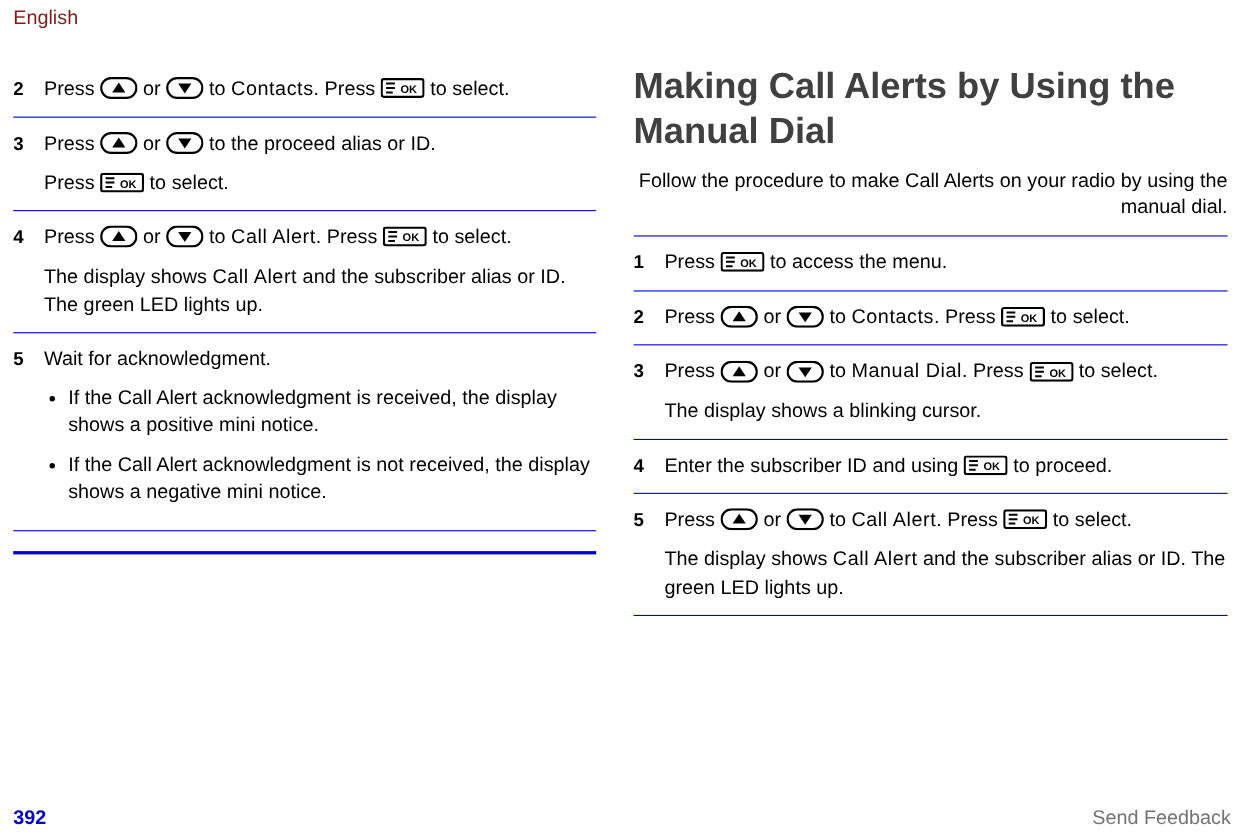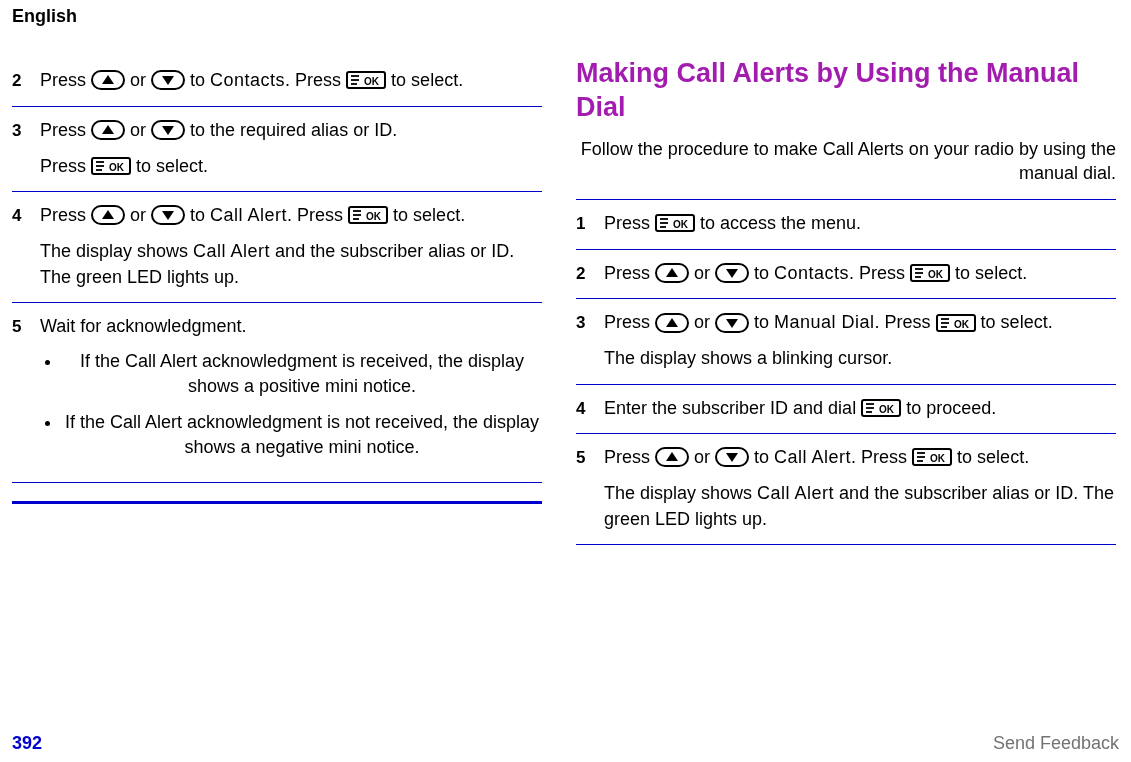--- a/index.html
+++ b/index.html
@@ -13,41 +13,41 @@
     overflow: hidden;
   }
   .page {
     box-sizing: border-box;
     width: 1131px;
     height: 762px;
     padding: 0 12px 0 12px;
     position: relative;
   }
   .lang-header {
-    color: #000000;
-    font-weight: bold;
+    color: #7f1d1d;
+    font-weight: normal;
     font-size: 18px;
     padding: 6px 0 0 0;
   }
   .columns {
     display: flex;
     flex-direction: row;
     gap: 34px;
     margin-top: 30px;
   }
   .col {
     width: 530px;
   }
   .col.right {
     width: 540px;
   }
   .section-title {
-    color: #a21caf;
+    color: #404040;
     font-weight: bold;
-    font-size: 27px;
+    font-size: 33px;
     line-height: 1.25;
     margin-bottom: 12px;
   }
   .intro {
     font-size: 18px;
     line-height: 1.35;
     margin-bottom: 14px;
     text-align: right;
   }
   .step {
@@ -84,21 +84,20 @@
     display: block;
   }
   ul.sub {
     list-style: disc;
     margin: 10px 0 0 0;
     padding-left: 22px;
   }
   ul.sub li {
     margin-bottom: 10px;
     line-height: 1.4;
-    text-align: center;
   }
   .steps-block {
   }
   .top-border {
     border-top: 1.5px solid #0000cc;
   }
   .para-gap {
     margin-top: 10px;
   }
   .footer {
@@ -154,21 +153,21 @@
           </div>
           <div class="step">
             <div class="step-num">3</div>
             <div class="step-body">
               <div><span>Press </span><span class="icon-btn"><svg width="34" height="20" viewBox="0 0 34 20">
                     <rect x="1" y="1" width="32" height="18" rx="9" fill="none" stroke="#000" stroke-width="2"></rect>
                     <path d="M17 5 L23 14 L11 14 Z" fill="#000"></path>
                   </svg></span><span> or </span><span class="icon-btn"><svg width="34" height="20" viewBox="0 0 34 20">
                     <rect x="1" y="1" width="32" height="18" rx="9" fill="none" stroke="#000" stroke-width="2"></rect>
                     <path d="M11 6 L23 6 L17 15 Z" fill="#000"></path>
-                  </svg></span><span> to the required alias or ID.</span></div>
+                  </svg></span><span> to the proceed alias or ID.</span></div>
               <div class="para-gap"><span>Press </span><span class="icon-btn"><svg width="40" height="18" viewBox="0 0 40 18">
                     <rect x="1" y="1" width="38" height="16" rx="2" fill="none" stroke="#000" stroke-width="2"></rect>
                     <line x1="5" y1="5" x2="13" y2="5" stroke="#000" stroke-width="1.8"></line>
                     <line x1="5" y1="9" x2="13" y2="9" stroke="#000" stroke-width="1.8"></line>
                     <line x1="5" y1="13" x2="11" y2="13" stroke="#000" stroke-width="1.8"></line>
                     <text x="18" y="13.5" font-family="Arial" font-size="10" font-weight="bold" fill="#000">OK</text>
                   </svg></span><span> to select.</span></div>
             </div>
           </div>
           <div class="step">
@@ -252,21 +251,21 @@
                     <line x1="5" y1="9" x2="13" y2="9" stroke="#000" stroke-width="1.8"></line>
                     <line x1="5" y1="13" x2="11" y2="13" stroke="#000" stroke-width="1.8"></line>
                     <text x="18" y="13.5" font-family="Arial" font-size="10" font-weight="bold" fill="#000">OK</text>
                   </svg></span><span> to select.</span></div>
               <div class="para-gap"><span>The display shows a blinking cursor.</span></div>
             </div>
           </div>
           <div class="step">
             <div class="step-num">4</div>
             <div class="step-body">
-              <div><span>Enter the subscriber ID and dial </span><span class="icon-btn"><svg width="40" height="18" viewBox="0 0 40 18">
+              <div><span>Enter the subscriber ID and using </span><span class="icon-btn"><svg width="40" height="18" viewBox="0 0 40 18">
                     <rect x="1" y="1" width="38" height="16" rx="2" fill="none" stroke="#000" stroke-width="2"></rect>
                     <line x1="5" y1="5" x2="13" y2="5" stroke="#000" stroke-width="1.8"></line>
                     <line x1="5" y1="9" x2="13" y2="9" stroke="#000" stroke-width="1.8"></line>
                     <line x1="5" y1="13" x2="11" y2="13" stroke="#000" stroke-width="1.8"></line>
                     <text x="18" y="13.5" font-family="Arial" font-size="10" font-weight="bold" fill="#000">OK</text>
                   </svg></span><span> to proceed.</span></div>
             </div>
           </div>
           <div class="step">
             <div class="step-num">5</div>

